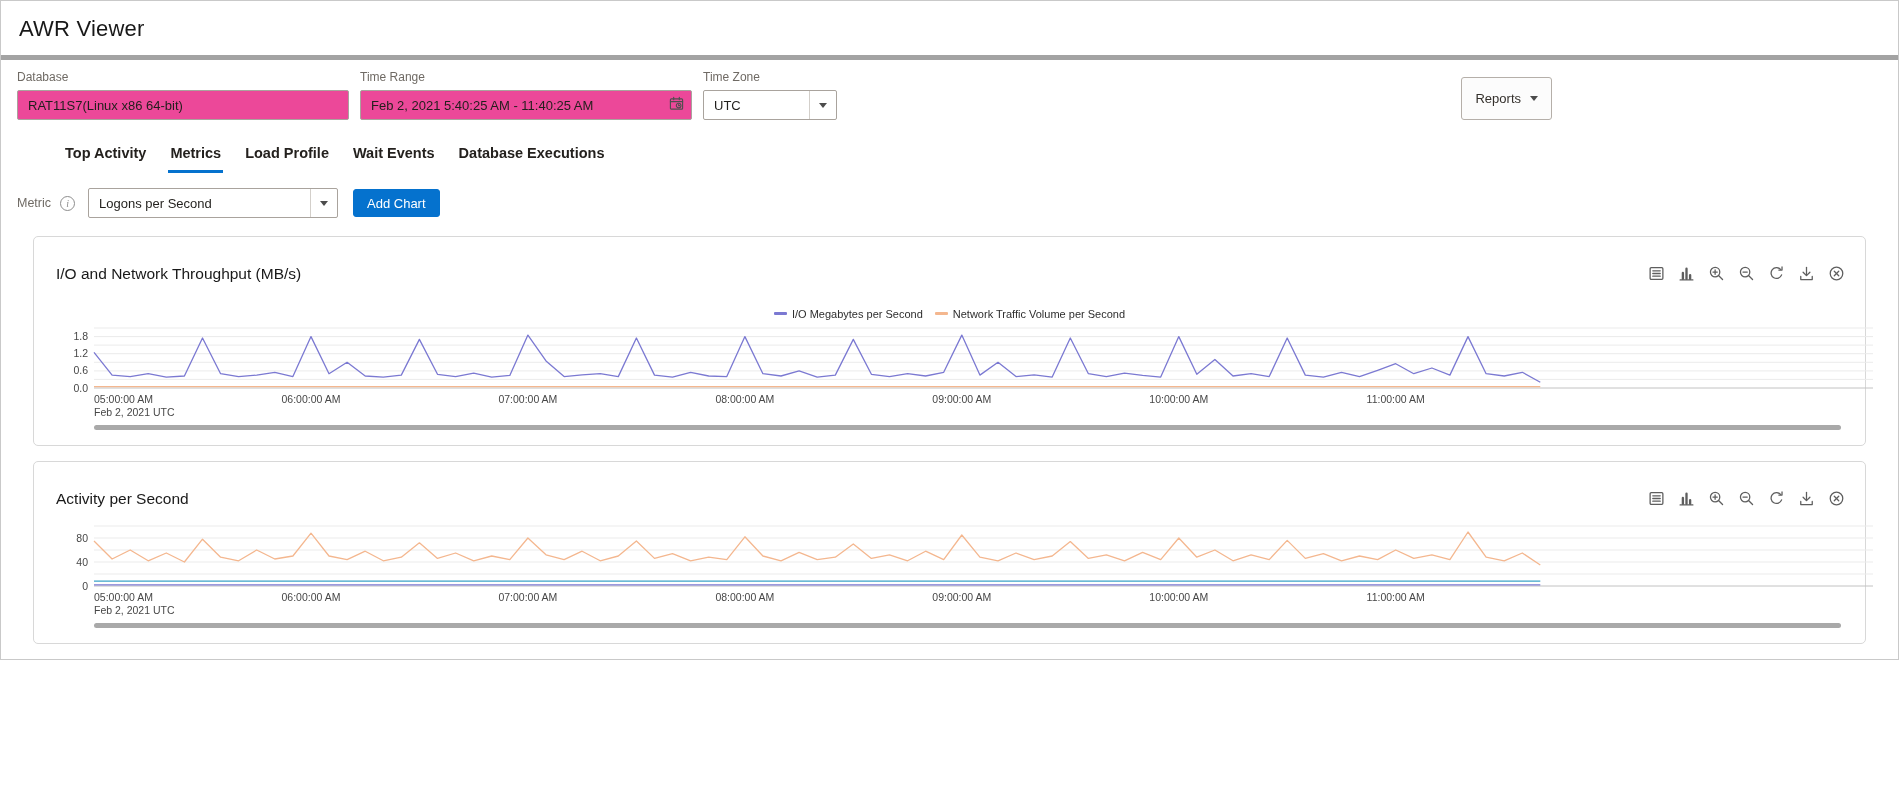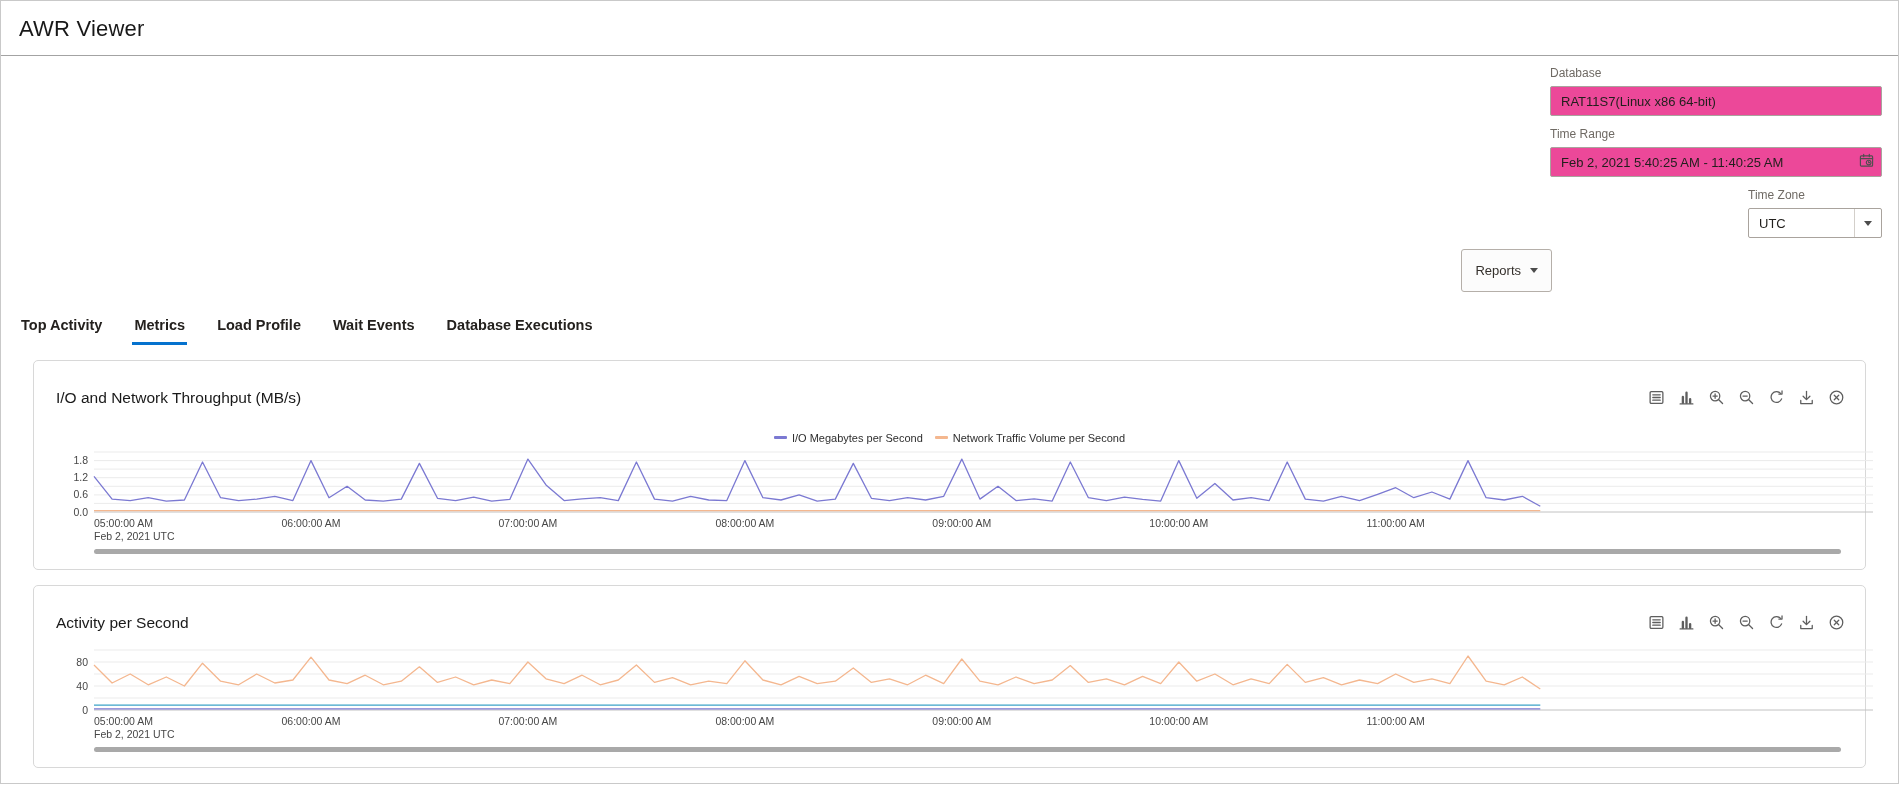--- a/index.html
+++ b/index.html
@@ -1,23 +1,23 @@
 <!DOCTYPE html>
 <html><head>
 <meta charset="utf-8">
 <style>
   * { box-sizing: border-box; }
   html,body { margin:0; padding:0; background:#fff; }
   body { width:1899px; height:788px; font-family:"Liberation Sans", sans-serif; color:#1c1c1c; }
   .app { border:1px solid #c9c9c9; min-height:650px; background:#fff; }
 
-  .header { padding:15px 18px 13px; border-bottom:1px solid #a3a3a3; }
+  .header { padding:15px 18px 13px; border-bottom:5px solid #a3a3a3; }
   .header h1 { margin:0; font-size:22px; font-weight:500; color:#181818; letter-spacing:.2px; }
 
-  .filters { display:flex; align-items:flex-end; padding:10px 16px 14px; gap:11px;flex-direction:column; }
+  .filters { display:flex; align-items:flex-end; padding:10px 16px 14px; gap:11px; }
   .field { display:flex; flex-direction:column; gap:6px; }
   .field .flabel { font-size:12px; color:#6f6a64; }
   .tb { height:30px; border:1px solid #a9a39d; border-radius:2px; font-size:13px; color:#211f1c;
         padding:0 10px; background:#ec4899; font-family:inherit; }
   .w-db { width:332px; }
   .input-wrap { position:relative; }
   .w-tr { width:332px; padding-right:32px; }
   .cal-btn { position:absolute; right:4px; top:4px; width:24px; height:22px; border:none; background:transparent;
              display:flex; align-items:center; justify-content:center; cursor:pointer; color:#4f4f4f; }
   .combo { height:30px; background:#fff; border:1px solid #a9a39d; border-radius:2px; display:flex;
@@ -25,21 +25,21 @@
   .combo .combo-text { padding:0 10px; white-space:nowrap; overflow:hidden; }
   .combo .combo-arrow { border-left:1px solid #d3cfca; align-self:stretch; display:flex; align-items:center;
                         padding:0 9px; }
   .chev { width:0; height:0; border-left:4.5px solid transparent; border-right:4.5px solid transparent;
           border-top:5.5px solid #4c4c4c; }
   .w-tz { width:134px; }
   .reports-btn { margin-left:auto; margin-right:330px; height:43px; border:1px solid #b5afa9; background:#fcfcfc;
                  border-radius:3px; font-size:13px; color:#34302c; display:flex; align-items:center; gap:9px;
                  padding:0 13px; cursor:pointer; font-family:inherit; }
 
-  .tabs { display:flex; gap:28px; padding:2px 18px 0; }
+  .tabs { display:flex; gap:20px; padding:2px 18px 0;margin-left:44px; }
   .tab { font-size:14.5px; font-weight:600; color:#24211e; padding:9px 2px 9px; border-bottom:3px solid transparent;
          cursor:pointer; text-decoration:none; }
   .tab.active { border-bottom-color:#0572ce; }
 
   .metric-row { display:flex; align-items:center; gap:9px; padding:15px 16px 3px; }
   .metric-label { font-size:12.5px; color:#6f6a64; }
   .info { width:15px; height:15px; border:1px solid #8d8d8d; border-radius:50%; color:#8d8d8d; font-size:10px;
           display:inline-flex; align-items:center; justify-content:center; font-family:"Liberation Serif", serif;
           font-style:italic; margin-right:4px; cursor:pointer; }
   .info::before { content:"i"; }
@@ -112,20 +112,31 @@
   </div>
 
   <nav class="tabs">
     <a class="tab">Top Activity</a>
     <a class="tab active">Metrics</a>
     <a class="tab">Load Profile</a>
     <a class="tab">Wait Events</a>
     <a class="tab">Database Executions</a>
   </nav>
 
+  <div class="metric-row">
+    <span class="metric-label">Metric</span>
+    <span class="info"></span>
+    <div class="combo w-metric">
+      <span class="combo-text">Logons per Second</span>
+      <span class="combo-arrow">
+        <span class="chev"></span>
+      </span>
+    </div>
+    <button class="btn-primary">Add Chart</button>
+  </div>
 
   <section class="panel">
     <div class="panel-head">
       <h2 class="panel-title">I/O and Network Throughput (MB/s)</h2>
       <div class="chart-toolbar">
           <span class="tool">
             <svg viewBox="0 0 16 16" fill="none" stroke="currentColor" stroke-width="1.2" stroke-linecap="round" stroke-linejoin="round">
               <rect x="2" y="2.5" width="12" height="11" rx="1"></rect>
               <line x1="4.5" y1="5.5" x2="11.5" y2="5.5"></line>
               <line x1="4.5" y1="8" x2="11.5" y2="8"></line>

